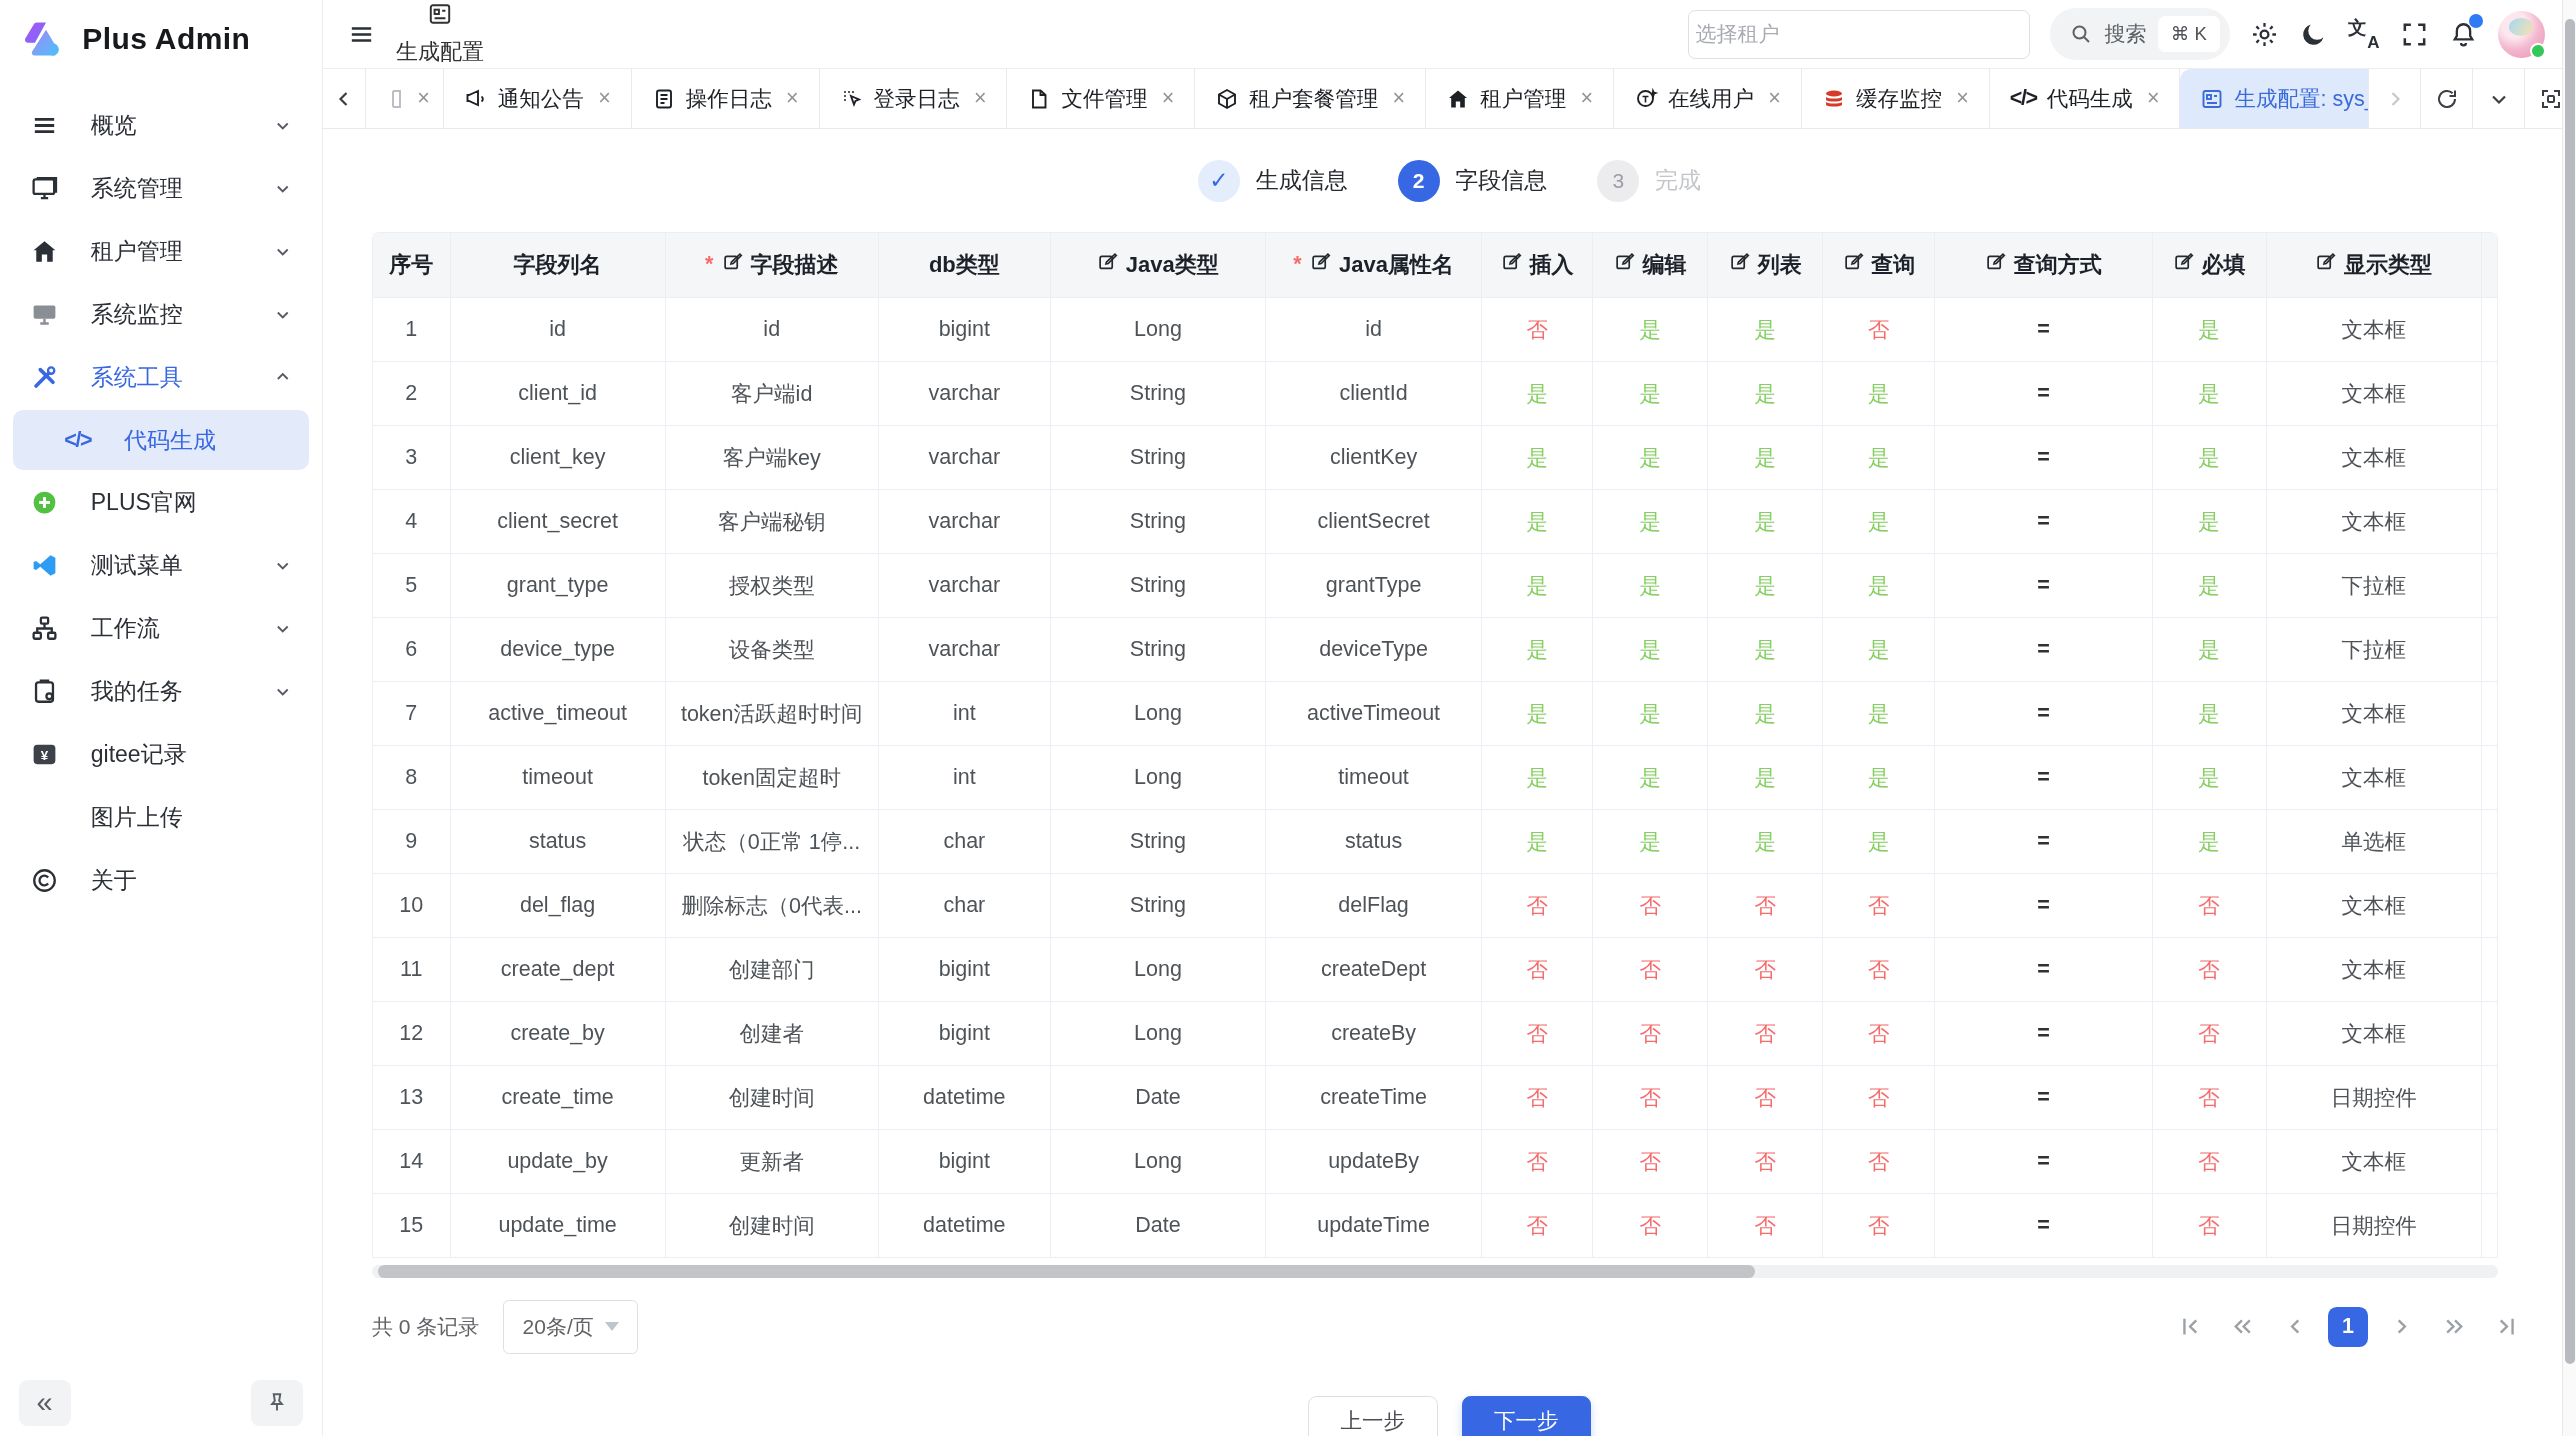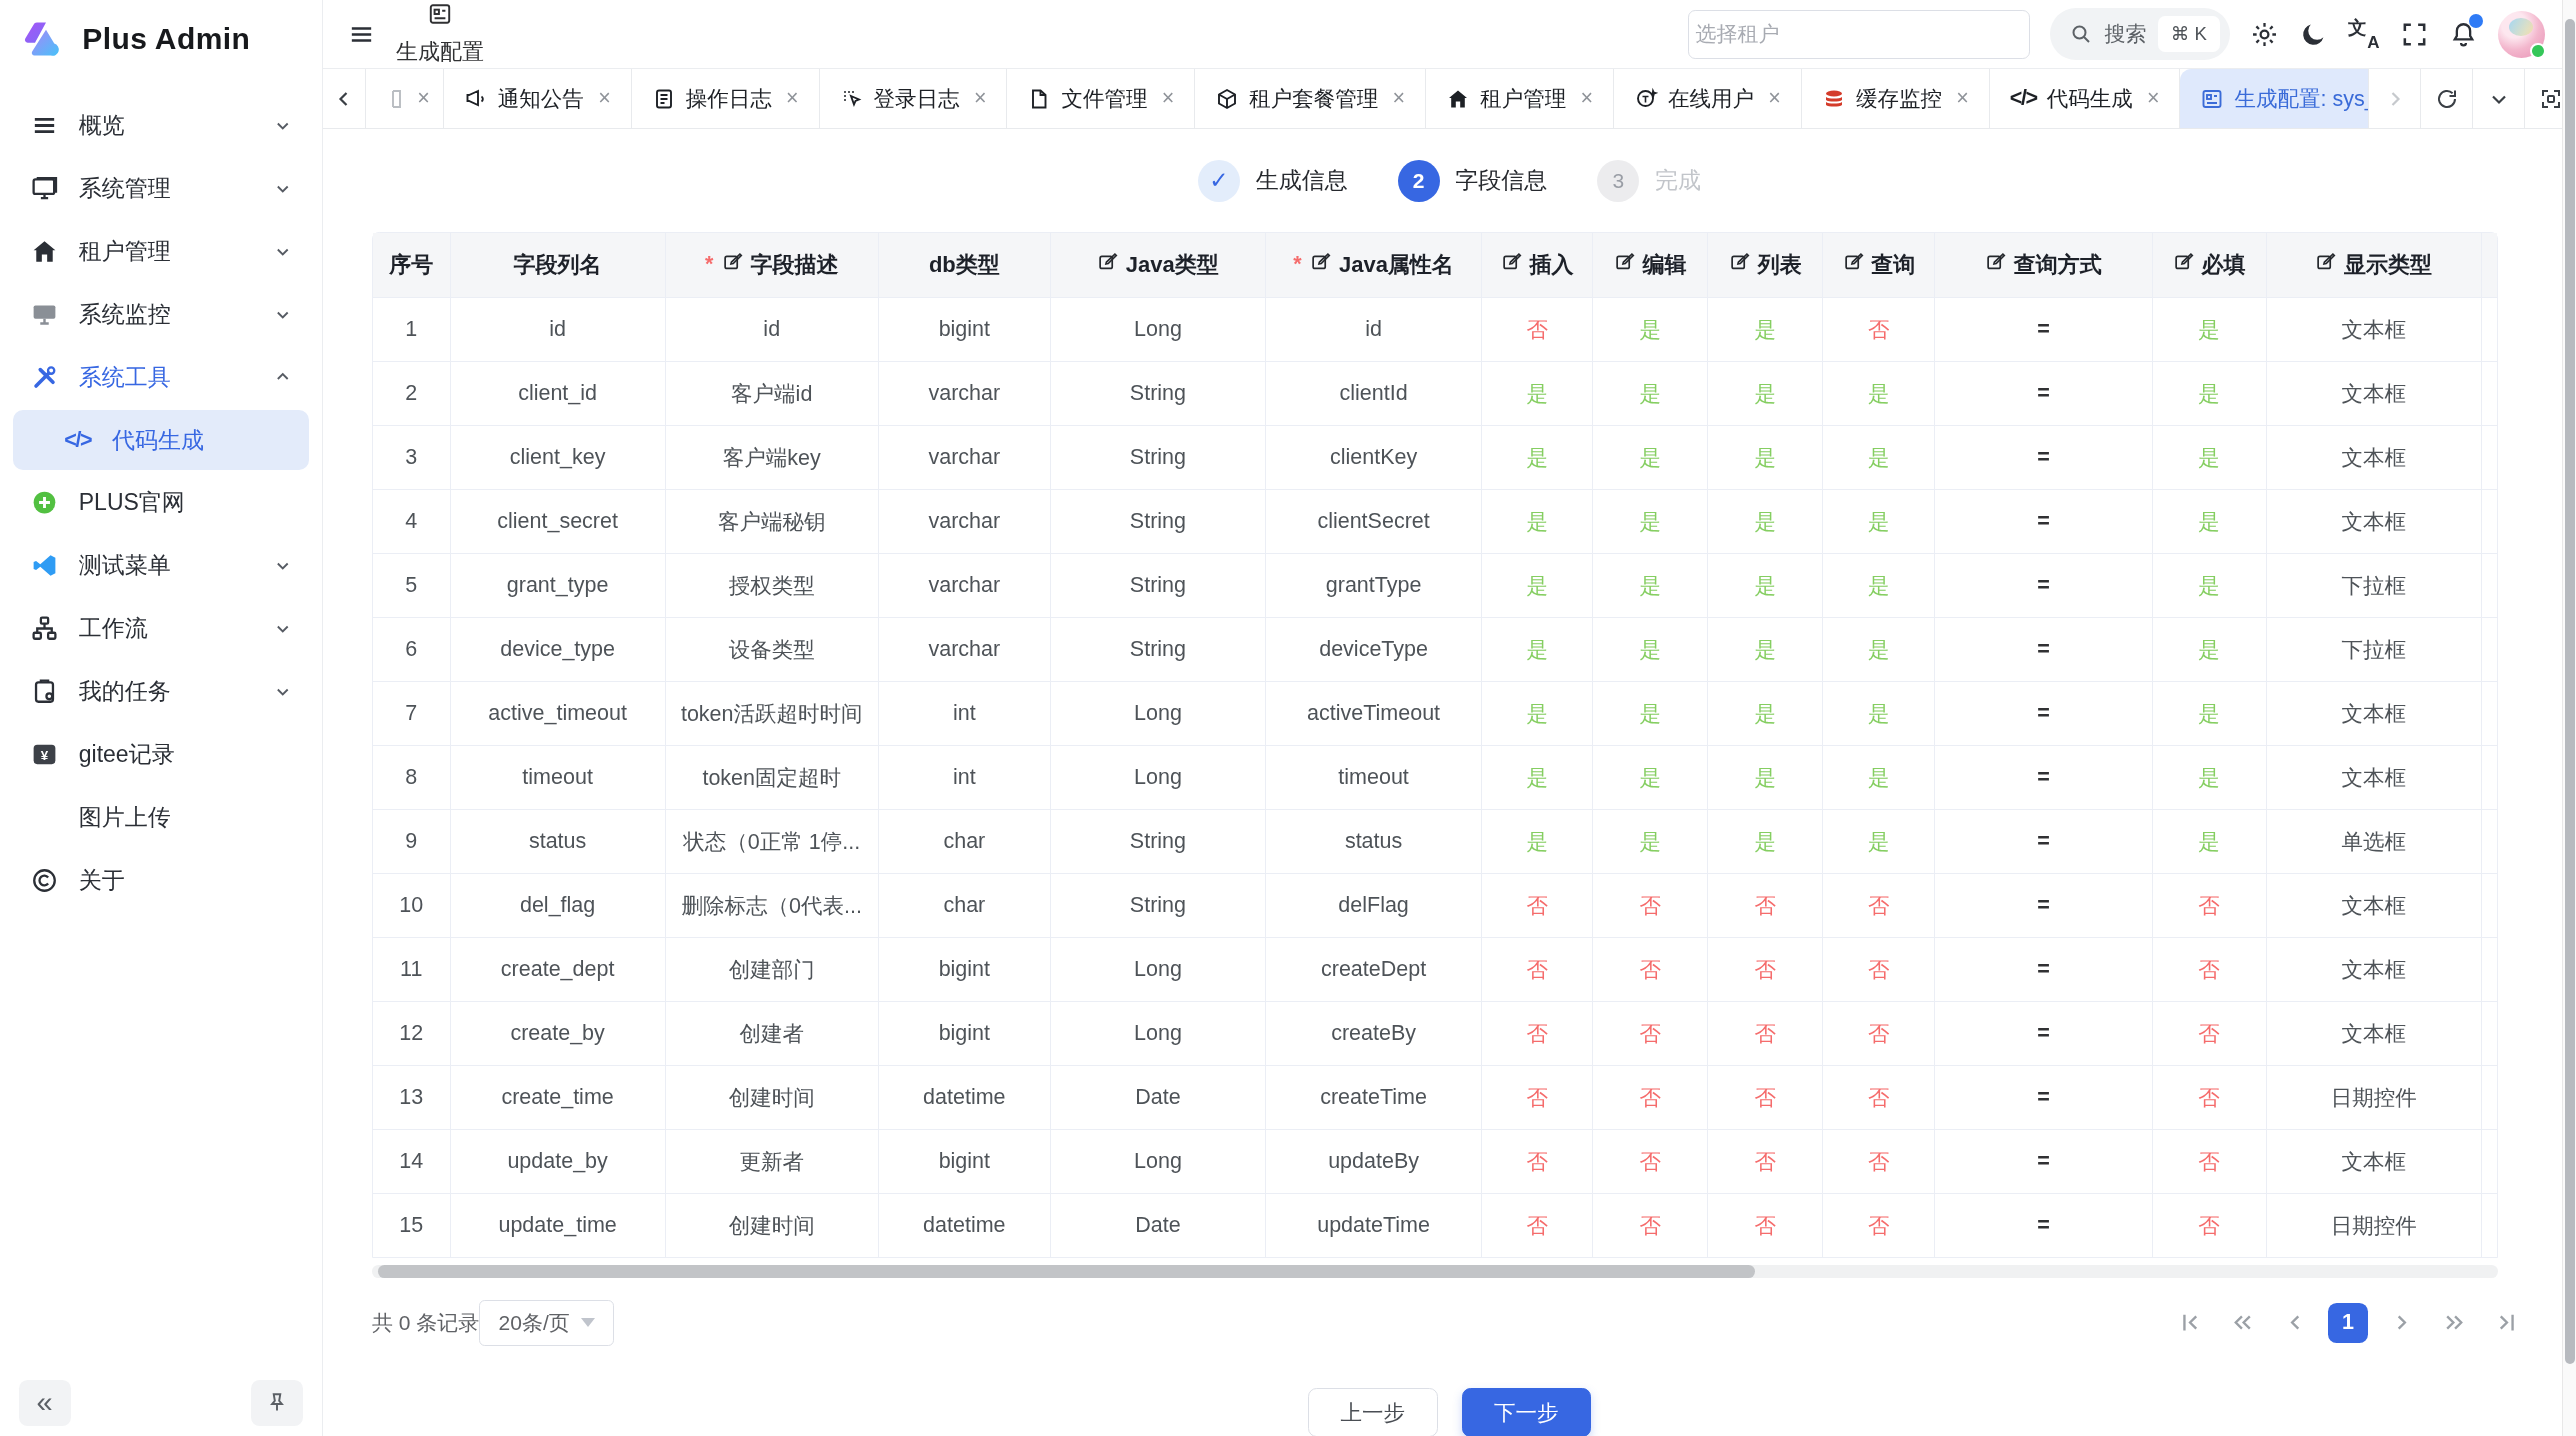--- a/index.html
+++ b/index.html
@@ -13,21 +13,21 @@
   .app{ display:flex; width:2576px; height:1437px; }
 
   
   .sidebar{ width:323px; min-width:323px; border-right:0.7px solid var(--line);
     display:flex; flex-direction:column; background:#fff; }
   .logo-row{ height:77px; display:flex; align-items:center; padding:0 24px; gap:14.3px; }
   .logo-mark{ width:44px; height:44px; }
   .logo-title{ font-size:30px; font-weight:700; color:#17191c; letter-spacing:0.4px; }
   .menu{ flex:1; padding:18.6px 13px 0 13px; overflow:hidden; }
   .menu-item{ height:60px; margin-bottom:2.9px; display:flex; align-items:center;
-    padding:0 15.7px; border-radius:10px; cursor:pointer; color:#2b2f36; }
+    padding:0 15.7px; border-radius:10px; cursor:pointer; color:#2b2f36;gap:12px; }
   .menu-item .mi-icon{ width:31.5px; height:31.5px; display:flex; align-items:center;
     justify-content:center; margin-right:18.6px; font-size:24px; }
   .menu-item .mi-label{ flex:1; font-size:23px; color:#2b2f36; }
   .menu-item .mi-chev{ color:#565b63; display:flex; }
   .menu-item.highlight .mi-label, .menu-item.highlight .mi-icon{ color:var(--primary); }
   .menu-item.active{ background:#E3EBFA; }
   .menu-item.active .mi-label, .menu-item.active .mi-icon{ color:var(--primary); }
   .menu-item.child{ padding-left:49px; }
   .mi-icon svg{ width:29px; height:29px; }
   .code-glyph{ font-weight:700; font-size:21.5px; letter-spacing:-1.4px; }
@@ -111,21 +111,21 @@
   .yes{ color:var(--success); } .no{ color:var(--danger); }
   .mode{ color:#303133; font-weight:600; cursor:pointer; }
 
   .h-scrollbar{ margin:7.2px 0 0 49px; width:2126px; height:13px; border-radius:6.4px;
     background:#F0F1F2; position:relative; }
   .h-thumb{ position:absolute; left:5.7px; top:0; height:13px; width:1377px; border-radius:6.4px;
     background:#C2C4C7; cursor:pointer; }
 
   .pager-row{ margin:21.5px 49px 0 49px; display:flex; align-items:center; }
   .total-text{ font-size:21px; color:var(--txt2); }
-  .size-select{ width:135px; height:46px; border:0.7px solid #DCDFE6;
+  .size-select{ margin-left:24px; width:135px; height:54px; border:0.7px solid #DCDFE6;
     border-radius:5.7px; display:flex; align-items:center; justify-content:center; gap:11.4px;
     font-size:21px; color:var(--txt2); cursor:pointer;text-align:center; }
   .tri-down{ width:0; height:0; border-left:7.9px solid transparent; border-right:7.9px solid transparent;
     border-top:9.3px solid #C0C4CC; }
   .pager{ margin-left:auto; display:flex; align-items:center; gap:13px; }
   .pg-btn{ width:40px; height:40px; display:flex; align-items:center; justify-content:center;
     color:#9BA0A6; cursor:pointer; }
   .pg-btn svg{ width:27px; height:27px; }
   .pg-current{ width:40px; height:40px; border-radius:8.6px; background:var(--primary); color:#fff;
     font-size:21.5px; font-weight:700; display:flex; align-items:center; justify-content:center;

